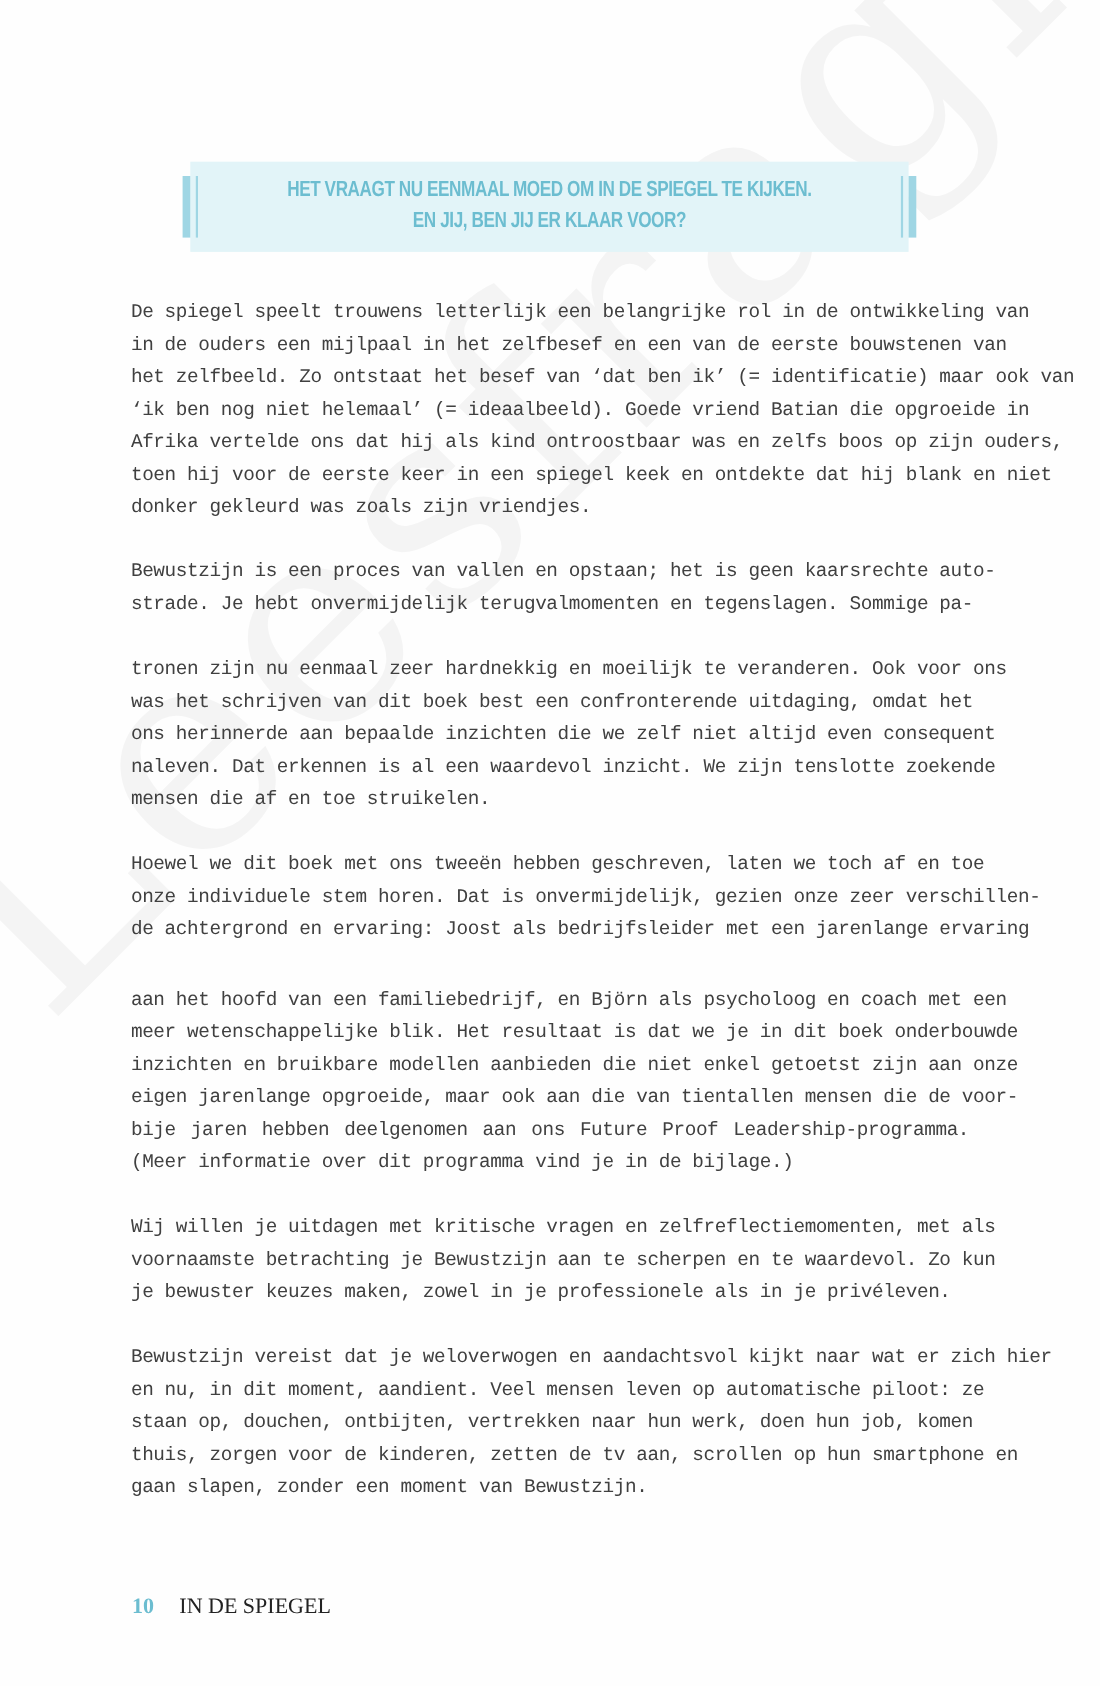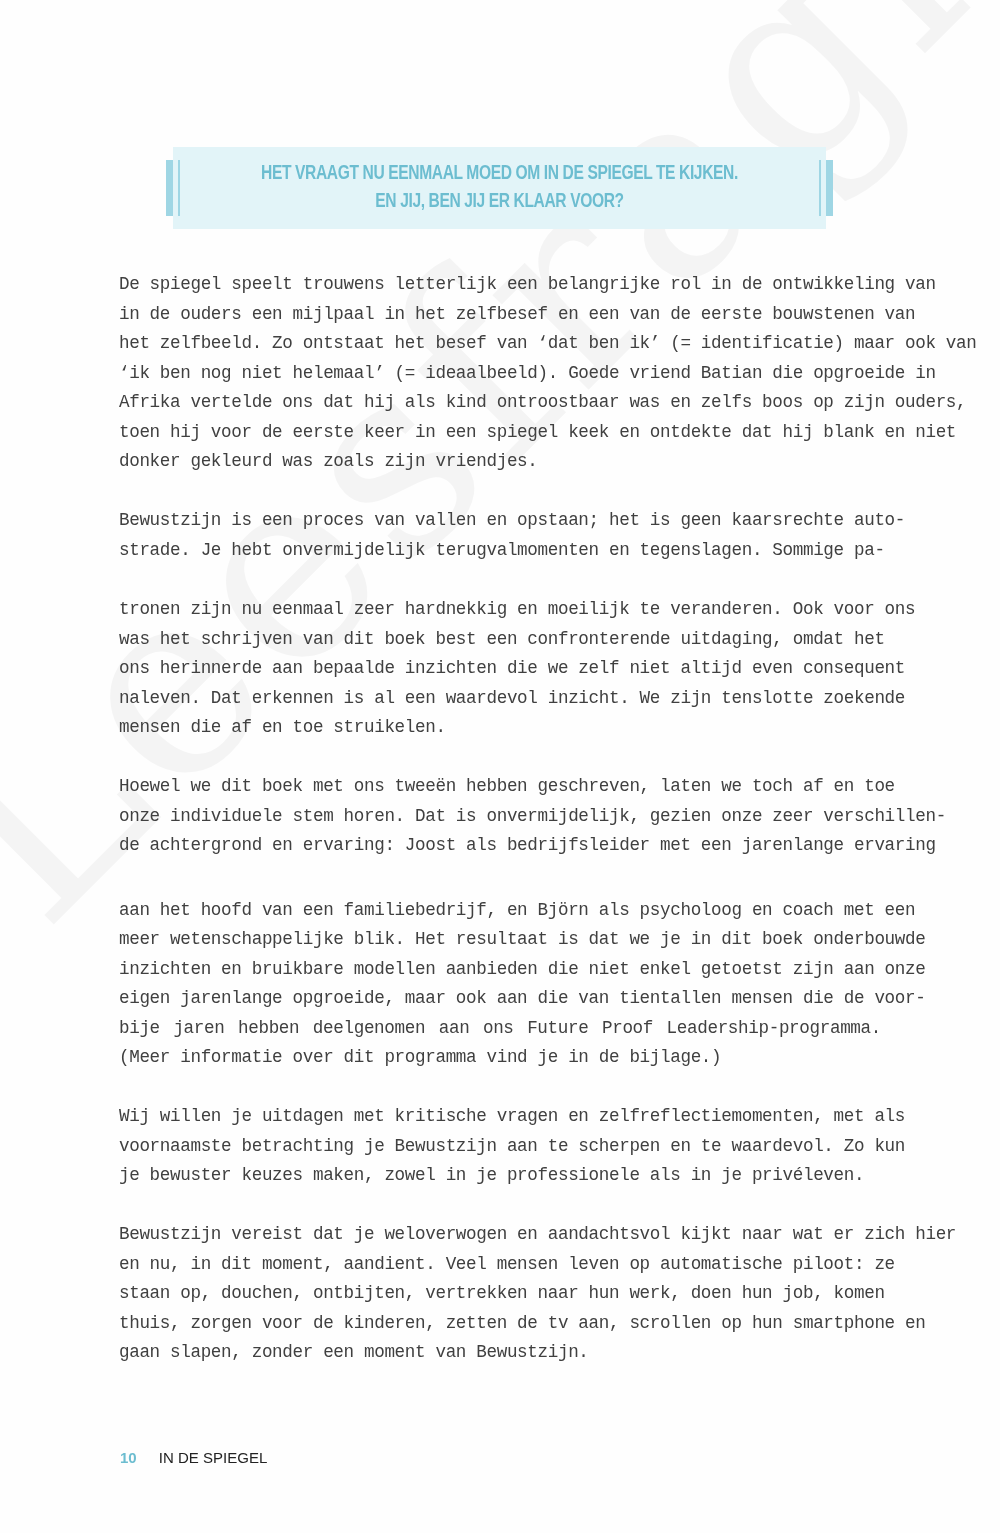--- a/index.html
+++ b/index.html
@@ -29,21 +29,21 @@
   .quote-text span { display: block; }
   .body-text {
     position: absolute; left: 119px; top: 270px; width: 762px; z-index: 3;
     font-family: Liberation Mono, monospace; font-size: 17.6px; line-height: 29.5px; color: #404040;
   }
   .para { margin: 0 0 29.5px 0; text-align: justify; }
   .line { display: block; white-space: nowrap; text-align: justify; text-align-last: justify; height: 29.5px; letter-spacing: -0.35px; }
   .line.last { text-align-last: left; }
   .footer {
     position: absolute; left: 120px; top: 1449px; z-index: 3;
-    font-family: Liberation Sans, sans-serif; font-size: 15px; color: #222;
+    font-family: Liberation Serif, serif; font-size: 20px; color: #222;
   }
   .page-num { color: #6cbdd0; font-weight: bold; margin-right: 18px; }
 </style>
 </head>
 <body>
 
 <div class="watermark">Leesfragment</div>
 
 <div class="quote-box"></div>
 <div class="bar thick" style="left:166px"></div>

